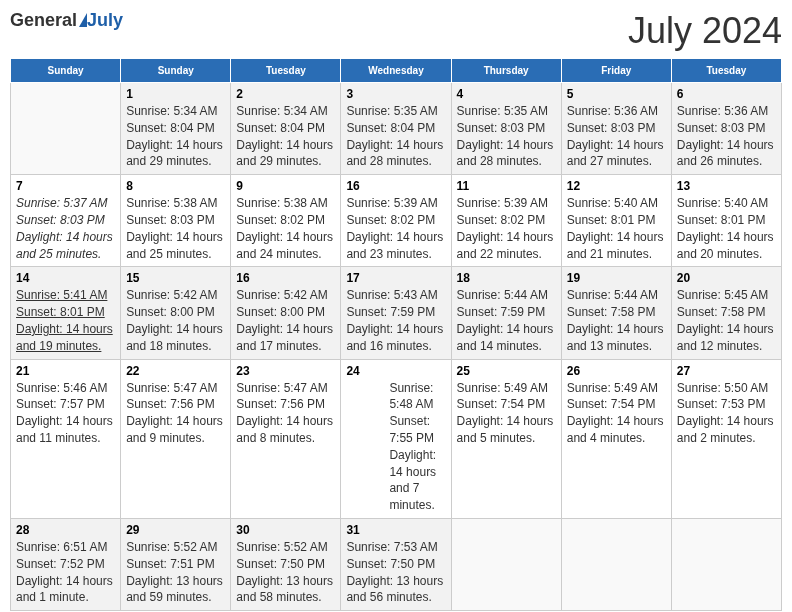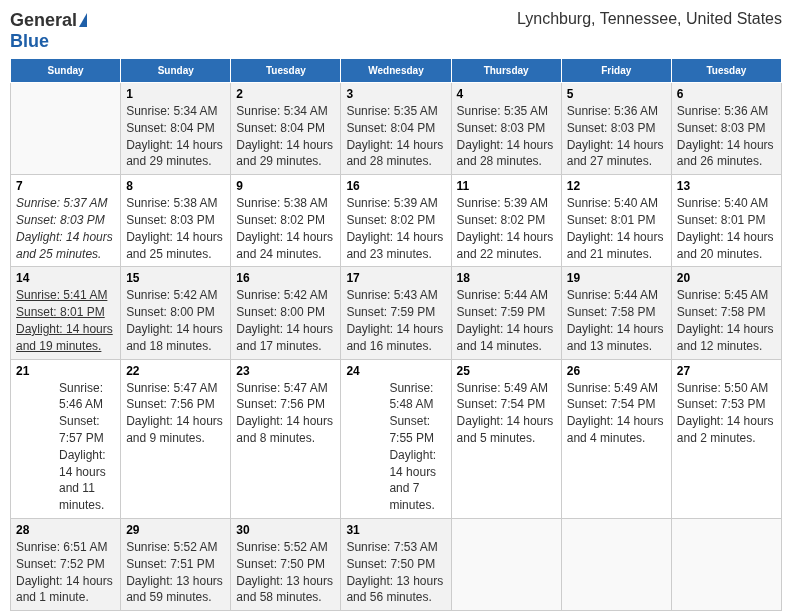--- a/index.html
+++ b/index.html
@@ -11,21 +11,21 @@
       padding: 10px;
     }
     .header-area {
       display: flex;
       justify-content: space-between;
       align-items: flex-start;
       margin-bottom: 6px;
     }
     .logo {
       display: flex;
-      flex-direction: column;
+      flex-direction: row;
       align-items: flex-start;
     }
     .logo-text {
       display: flex;
       align-items: center;
     }
     .logo-general {
       font-size: 18px;
       font-weight: bold;
       color: #333;
@@ -99,24 +99,24 @@
   </style>
 </head>
 <body>
 
 <div class="header-area">
   <div class="logo">
     <div class="logo-text">
       <span class="logo-general">General</span>
       <div class="logo-triangle"></div>
     </div>
-    <span class="logo-blue">Blue</span>
+    <span class="logo-blue">July</span>
   </div>
   <div class="title-area">
-    <div class="subtitle">Lynchburg, Tennessee, United States</div>
+    <div class="main-title">July 2024</div>
   </div>
 </div>
 
 <table class="calendar">
   <thead>
     <tr>
     <th>Sunday</th>
         <th>Sunday</th>
         <th>Tuesday</th>
         <th>Wednesday</th>
@@ -269,21 +269,21 @@
           <div class="day-number">20</div>
           <div class="day-info" style="white-space: pre-line;">Sunrise: 5:45 AM
 Sunset: 7:58 PM
 Daylight: 14 hours
 and 12 minutes.</div>
         </td>
       </tr>
       <tr>
         <td>
           <div class="day-number">21</div>
-          <div class="day-info" style="white-space: pre-line; margin-left: 43px;">Sunrise: 5:46 AM
+          <div class="day-info" style="white-space: pre-line;">Sunrise: 5:46 AM
 Sunset: 7:57 PM
 Daylight: 14 hours
 and 11 minutes.</div>
         </td>
         <td>
           <div class="day-number">22</div>
           <div class="day-info" style="white-space: pre-line;">Sunrise: 5:47 AM
 Sunset: 7:56 PM
 Daylight: 14 hours
 and 9 minutes.</div>

